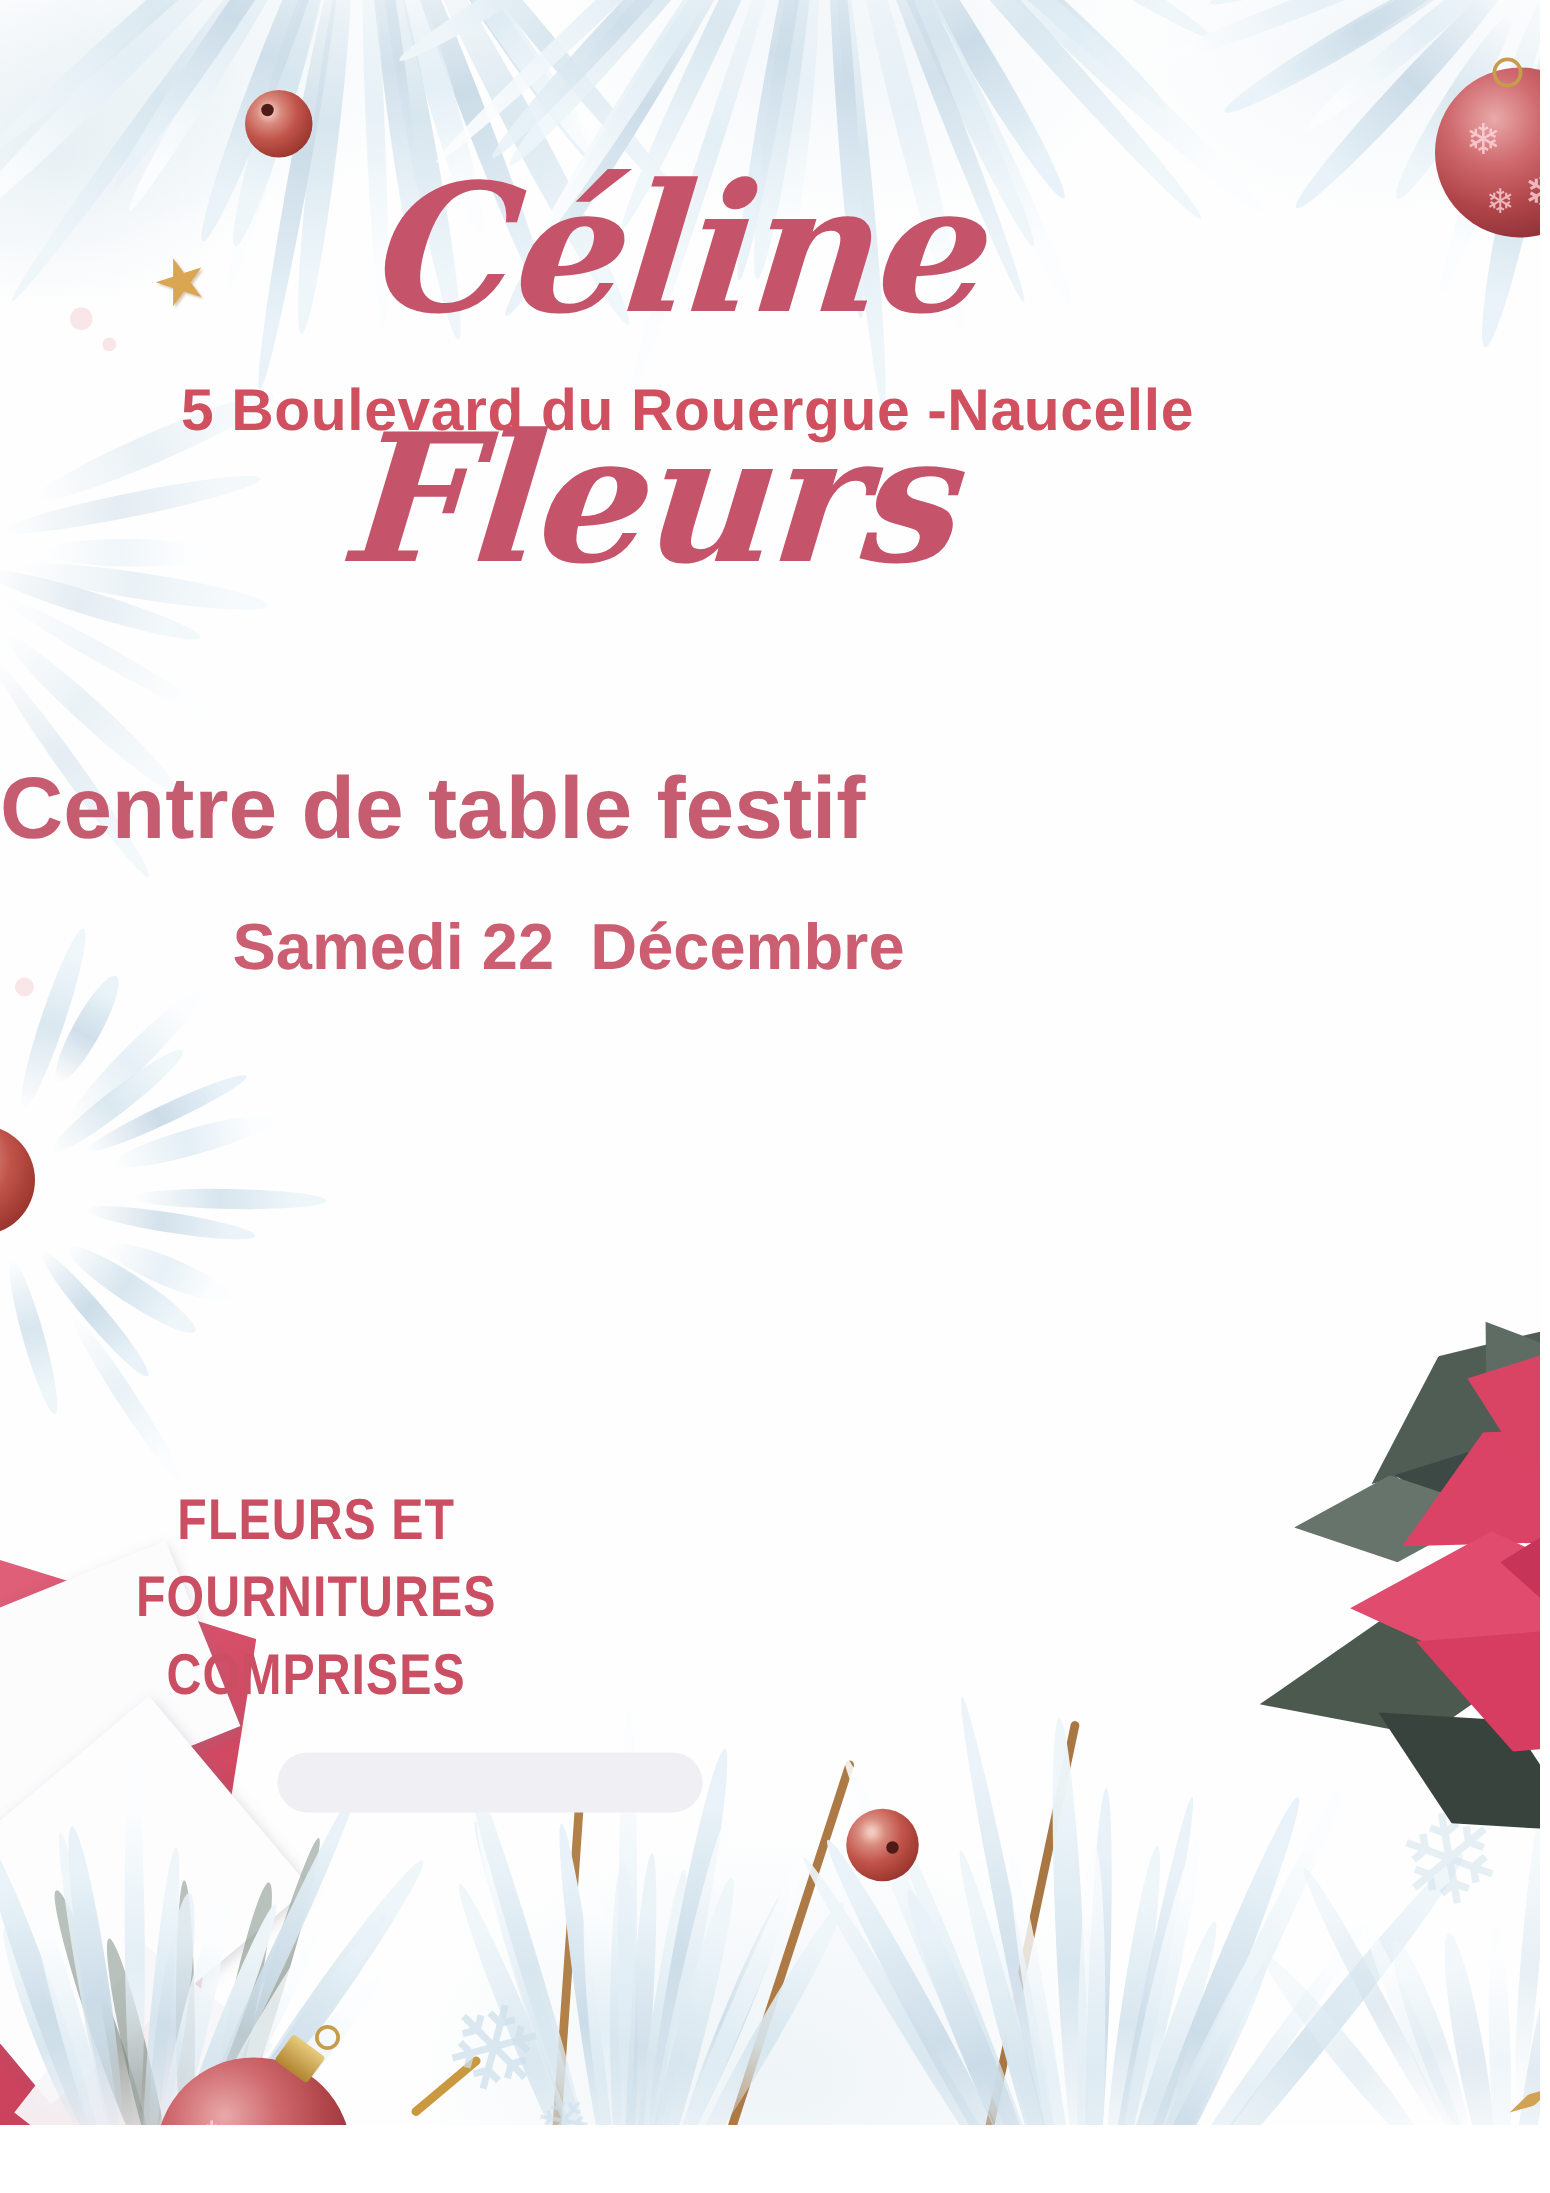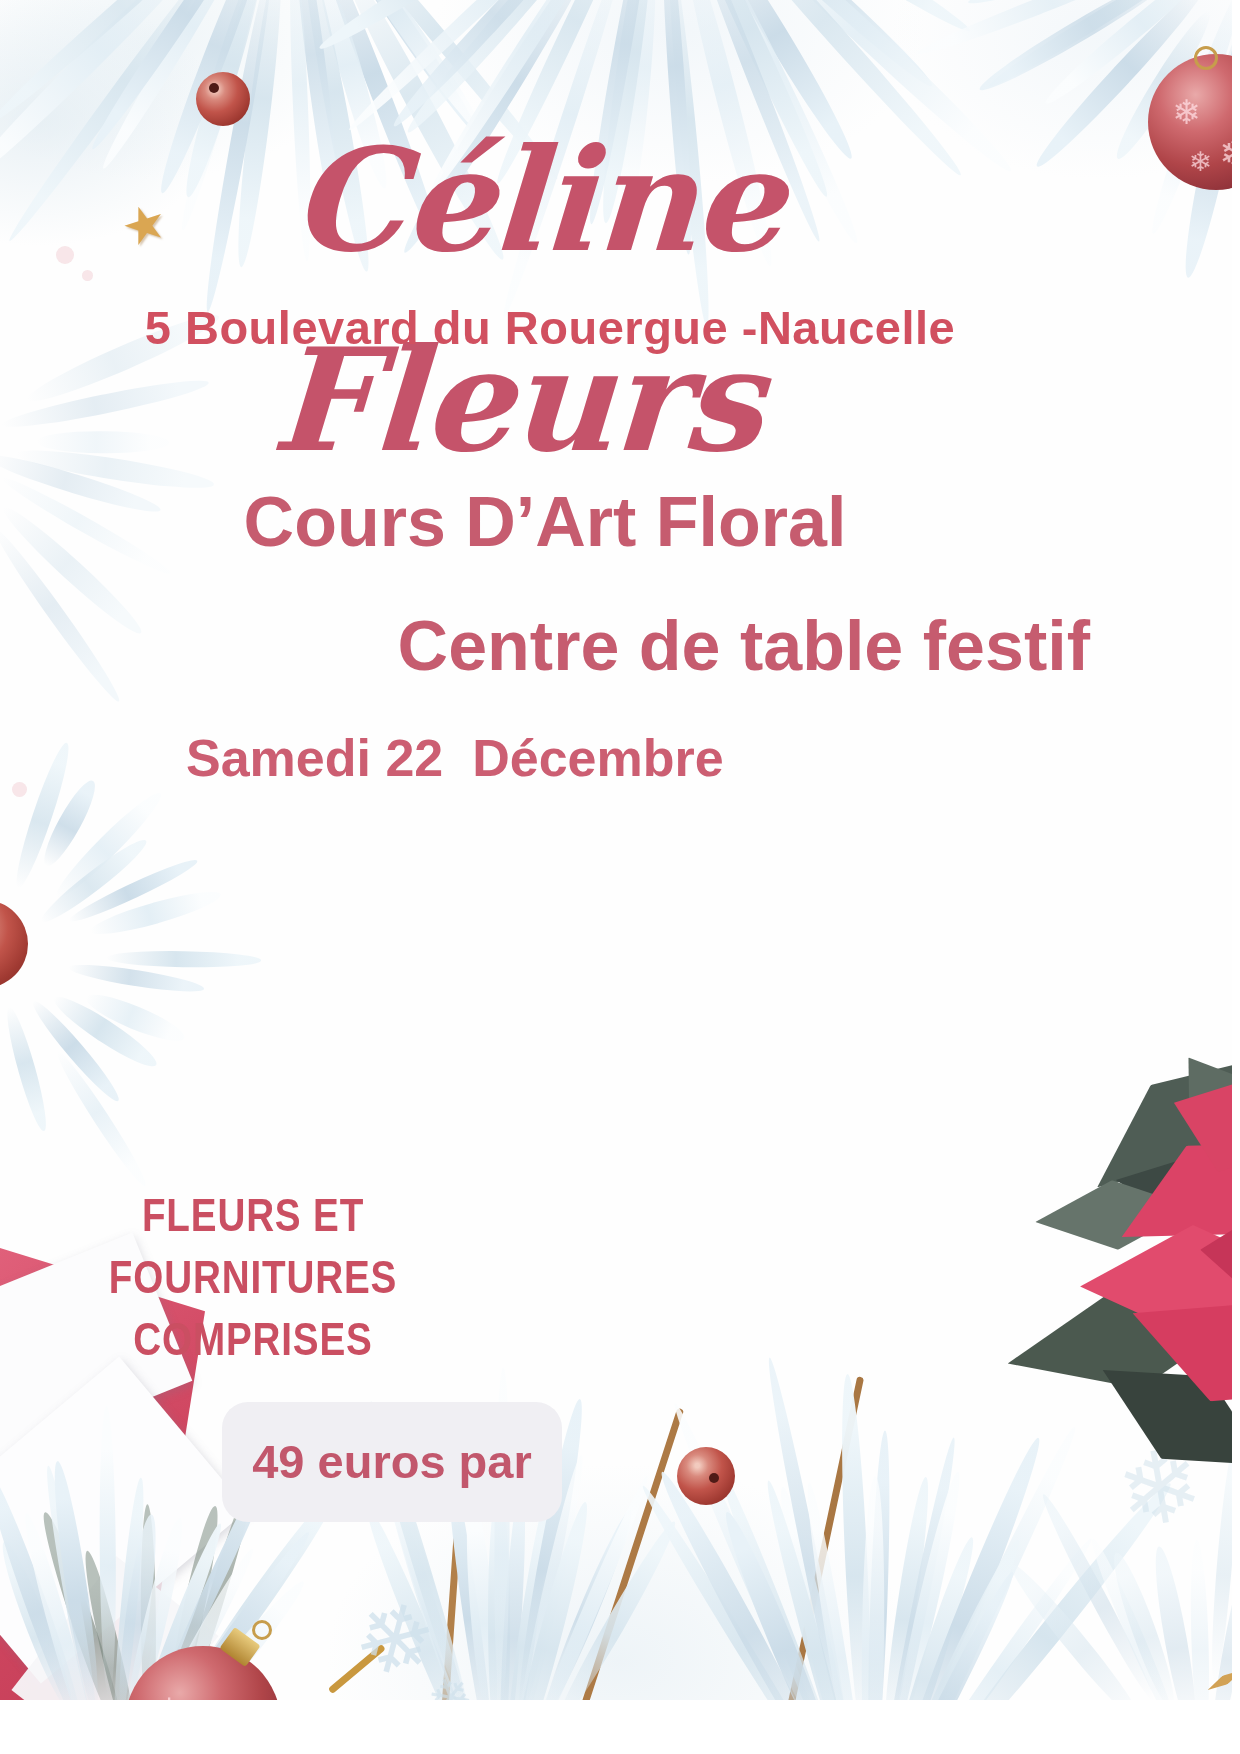--- a/index.html
+++ b/index.html
@@ -20,21 +20,21 @@
   .brand{left:55px;top:100px;width:965px;text-align:center;
          font-family:"DejaVu Serif",serif;font-style:italic;font-weight:bold;
          font-size:142px;line-height:200px;color:#c5536a;letter-spacing:-3px;word-spacing:26px;
          transform:skewX(-6deg);}
   .star{left:122px;top:196px;z-index:5;font-size:50px;color:#daa652;
         transform:rotate(-18deg);text-shadow:1px 2px 2px rgba(146,95,28,.35);}
   .address{left:0;top:300px;width:1100px;text-align:center;font-weight:bold;
            font-size:47px;color:#d15060;letter-spacing:.5px;}
   .h1{left:0;top:482px;width:1090px;text-align:center;font-weight:bold;
       font-size:70px;color:#c65c6f;}
-  .h2{left:0;top:606px;width:1090px;text-align:right;font-weight:bold;
+  .h2{left:0;top:606px;width:1090px;text-align:left;font-weight:bold;
       font-size:70px;color:#c65c6f;}
   .date{left:186px;top:728px;font-weight:bold;font-size:52px;color:#cc5e72;white-space:pre;}
   .time{left:295px;top:818px;font-weight:bold;font-size:52px;color:#cc5e72;}
   .res{left:430px;top:910px;width:610px;display:flex;flex-direction:column;
        align-items:center;gap:0px;}
   .res-line{background:#f1f0f4;color:#cb4e62;font-weight:bold;font-size:46px;
             letter-spacing:10px;line-height:1.1;padding:5px 16px;border-radius:8px;
             white-space:nowrap;transform:scaleX(0.82);margin-bottom:2px;}
   .included{left:18px;top:1184px;width:470px;text-align:center;color:#ca4f62;
             font-weight:bold;font-size:46px;line-height:62px;letter-spacing:1px;
@@ -233,29 +233,27 @@
         <span style="left: 1118px; top: 1430px; font-size: 100px; z-index: 1; color: rgb(207, 225, 236); opacity: 0.5; transform: rotate(-10deg); font-family: &quot;DejaVu Sans&quot;, sans-serif;">❄</span>
         <span style="left: 428px; top: 1668px; font-size: 52px; z-index: 1; color: rgb(207, 225, 236); opacity: 0.65; transform: rotate(40deg); font-family: &quot;DejaVu Sans&quot;, sans-serif;">❄</span>
         <div style="left: 56px; top: 246px; width: 18px; height: 18px; z-index: 1; background: rgb(242, 205, 211); opacity: 0.5; border-radius: 50%;"></div>
         <div style="left: 82px; top: 270px; width: 11px; height: 11px; z-index: 1; background: rgb(242, 205, 211); opacity: 0.5; border-radius: 50%;"></div>
         <div style="left: 12px; top: 782px; width: 15px; height: 15px; z-index: 1; background: rgb(242, 205, 211); opacity: 0.5; border-radius: 50%;"></div>
       </div>
 
     <div class="txt brand">Céline Fleurs</div>
     <span class="txt star">★</span>
     <div class="txt address">5 Boulevard du Rouergue -Naucelle</div>
-    <div class="txt h1">Cours D’Art Floral</div>
     <div class="txt h2">Centre de table festif</div>
     <div class="txt date">Samedi 22  Décembre</div>
 
 
     <div class="txt included">
       <div>FLEURS ET FOURNITURES</div>
       <div>COMPRISES</div>
     </div>
 
     <div class="txt price">
-      <div>49 euros par</div>
     </div>
   </div>
   <div class="margin-r"></div>
   <div class="margin-b"></div>
 </div>
 
 </body></html>

